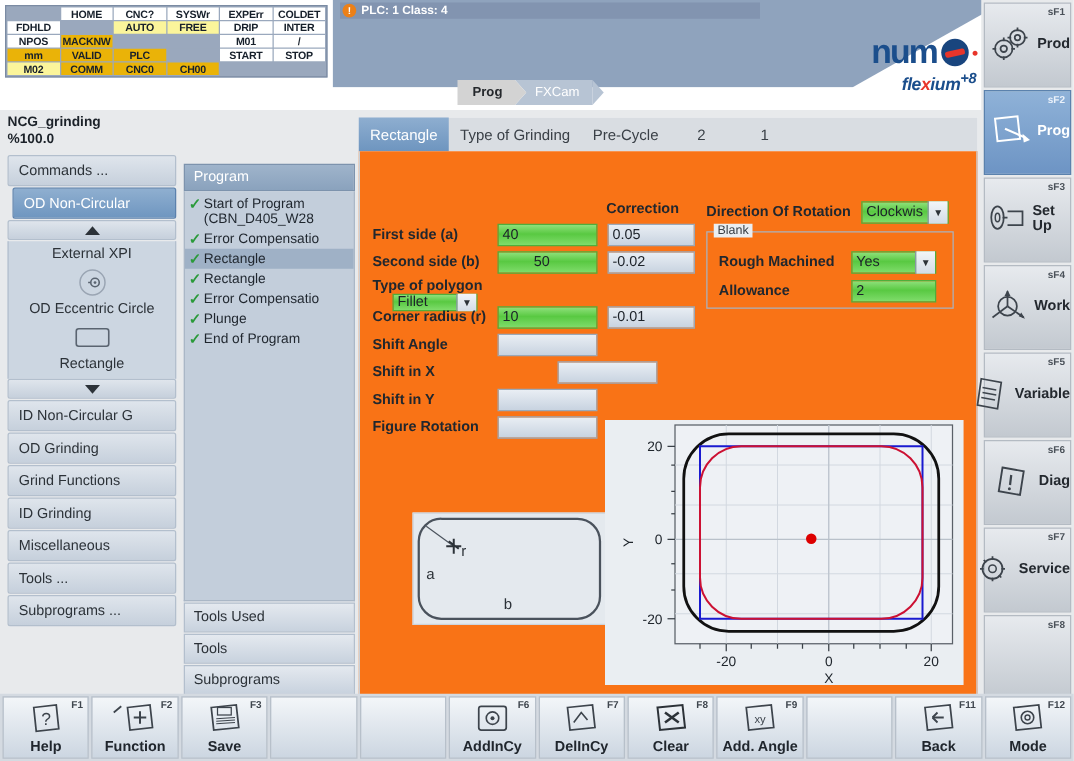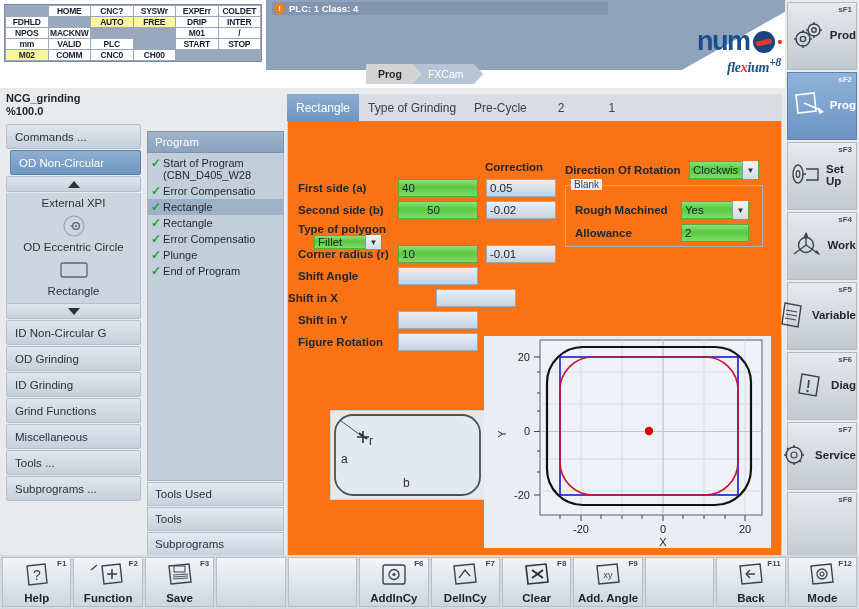--- a/index.html
+++ b/index.html
@@ -26,21 +26,21 @@
     padding: 1px;
   }
   .cellz {
     font-size: 8.5px; font-weight: bold; color: #17202b;
     display: flex; align-items: center; justify-content: center;
     background: #9aa8bd;
     letter-spacing: -0.2px;
   }
   .cellz.w { background: #ffffff; }
   .cellz.y { background: #fbf59b; }
-  .cellz.g { background: #ffffff; }
+  .cellz.g { background: #eab308; }
   .cellz.e { background: #9aa8bd; }
 
   #bannerwrap { position: absolute; left: 266px; top: 0; width: 520px; height: 70px; overflow: hidden; }
   #banner {
     position: absolute; left: 0; top: 0; width: 540px; height: 70px;
     background: #8fa3bd;
     clip-path: polygon(0 0, 100% 0, 100% 0, 77% 100%, 0 100%);
   }
   #alertbar {
     position: absolute; left: 272px; top: 2px;
@@ -56,21 +56,21 @@
     display: flex; align-items: center; justify-content: center;
     line-height: 1;
   }
   #alerttext { font-size: 9.5px; color: #ffffff; font-weight: bold; }
 
   #logo { position: absolute; right: 78px; top: 28px; text-align: right; }
   #logonum { font-size: 27px; font-weight: bold; color: #1b4e8c; letter-spacing: -1.5px; line-height: 1; display: flex; align-items: center; gap: 3px; justify-content: flex-end; }
   #logoswoosh { width: 22px; height: 22px; border-radius: 50%; background: #19457e; position: relative; display: inline-block; }
   #logoswoosh::after { content: ""; position: absolute; left: 3px; top: 9px; width: 16px; height: 5px; background: #e8352a; border-radius: 2px; transform: rotate(-12deg); }
   #logodot { color: #e8352a; font-size: 14px; }
-  #logoflex { font-size: 14px; color: #1b4e8c; font-style: italic; font-weight: bold; letter-spacing: -0.3px; margin-top: 1px; font-family: Liberation Serif, serif; }
+  #logoflex { font-size: 14px; color: #1b4e8c; font-style: italic; font-weight: bold; letter-spacing: -0.3px; margin-top: 1px; }
   #logoflex .x { color: #e8352a; }
 
   
   #crumbs { position: absolute; left: 366px; top: 64px; display: flex; height: 20px; }
   .crumb {
     height: 20px; display: flex; align-items: center;
     padding: 0 10px 0 16px;
     font-size: 10.5px;
     position: relative;
   }
@@ -324,22 +324,22 @@
       <span>Rectangle</span>
     </div>
   </div>
 
   <div class="navbtn arrowb">
       <span class="arrowdn"></span>
     </div>
 
   <div class="navbtn">ID Non-Circular G</div>
   <div class="navbtn">OD Grinding</div>
+  <div class="navbtn">Grind Functions</div>
   <div class="navbtn">ID Grinding</div>
-  <div class="navbtn">Grind Functions</div>
   <div class="navbtn">Miscellaneous</div>
   <div class="navbtn">Tools ...</div>
   <div class="navbtn">Subprograms ...</div>
 </div>
 
 <div id="progcol">
   <div class="panelhdr">Program</div>
   <div id="proglist">
       <div class="progitem">
         <span class="chk">✓</span>
@@ -412,21 +412,21 @@
       <span class="flabel" style="width:100px;">Corner radius (r)</span>
       <span class="finput green" style="width:80px;">10</span>
       <span class="finput blue" style="width:70px; margin-left:8px;">-0.01</span>
     </div>
 
     <div class="frow" style="left:10px; top:146px;">
       <span class="flabel" style="width:100px;">Shift Angle</span>
       <span class="finput empty" style="width:80px;"></span>
     </div>
 
-    <div class="frow" style="left:0; top:168px;gap:48px;">
+    <div class="frow" style="left:10px; top:168px;gap:48px;">
       <span class="flabel" style="width:100px;">Shift in X</span>
       <span class="finput empty" style="width:80px;"></span>
     </div>
 
     <div class="frow" style="left:10px; top:190px;">
       <span class="flabel" style="width:100px;">Shift in Y</span>
       <span class="finput empty" style="width:80px;"></span>
     </div>
 
     <div class="frow" style="left:10px; top:212px;">

